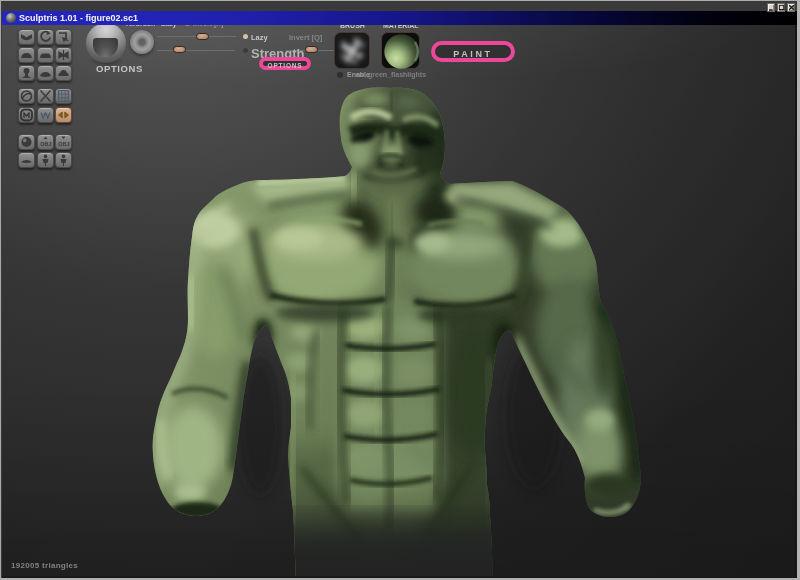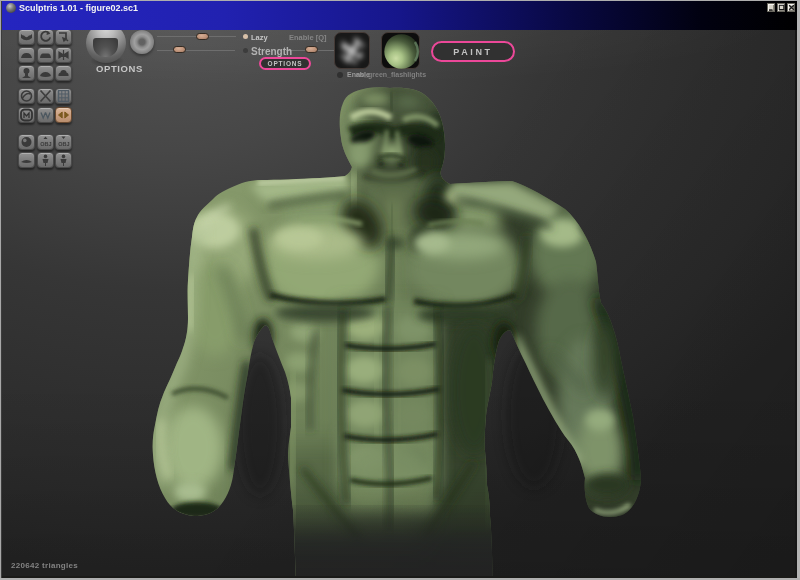--- a/index.html
+++ b/index.html
@@ -7,41 +7,41 @@
   #win { position:absolute; left:0; top:0; width:800px; height:580px; background:#3a3a3a; }
   
   .b-top   { position:absolute; left:0; top:0; width:800px; height:1px; background:#aeaeae; z-index:50;}
   .b-left  { position:absolute; left:0; top:0; width:1px; height:580px; background:#a8a8a8; z-index:50;}
   .b-left2 { position:absolute; left:1px; top:1px; width:1px; height:579px; background:#3c3c3c; z-index:50;}
   .b-right { position:absolute; left:797px; top:0; width:3px; height:580px; background:#b4b4b4; z-index:50;}
   .b-right2{ position:absolute; left:795px; top:15px; width:2px; height:565px; background:#161616; z-index:50;}
   .b-bot   { position:absolute; left:0; top:578px; width:800px; height:2px; background:#b0b0b0; z-index:50;}
   .b-bot2  { position:absolute; left:2px; top:576px; width:794px; height:2px; background:#1a1a18; z-index:49;}
   
-  #title { position:absolute; left:2px; top:1px; width:795px; height:29px; z-index:52;
+  #title { position:absolute; left:2px; top:11px; width:795px; height:14px; z-index:52;
     background:linear-gradient(90deg,#2525c0 0%,#2121b0 28%,#16168a 50%,#080840 72%,#010110 88%,#000000 100%);}
   #title .txt { position:absolute; left:17px; top:2px; font-size:9px; font-weight:bold; color:#f4f4f4; letter-spacing:0px;}
   #ticon { position:absolute; left:4px; top:2px; width:10px; height:10px; border-radius:5px;
     background:radial-gradient(circle at 38% 32%, #c8c8c8 0%, #7a7a7a 40%, #262626 100%); }
   .tb { position:absolute; top:2.5px; width:8.5px; height:9px; background:#d8d4ca; border:0.5px solid #6a685f;
         box-shadow: inset 1px 1px 0 #f6f4f0, inset -1px -1px 0 #8a887e; z-index:53;}
   #tb-min{ left:766.5px; } #tb-max{ left:776.5px; } #tb-cls{ left:786.5px; }
   .tb svg { position:absolute; left:0; top:0; }
   
   #vp { position:absolute; left:0; top:0; z-index:1; }
   
   .btn { position:absolute; width:17px; height:16px; border-radius:4px;
      background:linear-gradient(180deg,#929292 0%, #7e7e7e 45%, #6b6b6b 100%);
      border:1px solid #4a4a4a; box-shadow: 0 1.5px 2px rgba(0,0,0,.45), inset 0 1px 0 rgba(255,255,255,.28);
      z-index:10; }
   .btn.hl { background:linear-gradient(180deg,#dcb89a 0%, #cda284 45%, #b98e6e 100%); border-color:#6a4a30; }
   .btn svg { position:absolute; left:0px; top:0px; }
   
   .lbl { position:absolute; font-weight:bold; color:#c6c6c6; z-index:12; }
-  .pill { position:absolute; border-radius:20px; background:#313131; border:2px solid #ec4899; z-index:12;
+  .pill { position:absolute; border-radius:20px; background:#313131; border:4px solid #ec4899; z-index:12;
           color:#c2c2c2; font-weight:bold; text-align:center; }
   .thumb { position:absolute; border-radius:7px; background:#181818; border:1px solid #443a36; z-index:12; }
   .trk { position:absolute; height:1px; background:#3e3e3e; border-bottom:1px solid #6e6e6e; z-index:11;}
   .hdl { position:absolute; width:13px; height:6.5px; border-radius:3.5px; z-index:12;
          background:radial-gradient(ellipse at 42% 32%, #d5ae95 0%, #bd9279 55%, #97715a 100%);
          border:1px solid #332a22; }
   .dot { position:absolute; border-radius:50%; z-index:12; }
 </style>
 </head>
 <body>
@@ -468,26 +468,26 @@
        box-shadow:0 2px 3px rgba(0,0,0,0.35);"></div>
   <div class="lbl" style="left:126px;top:19.5px;font-size:7px;">Airbrush</div>
   <div class="lbl" style="left:161px;top:19.5px;font-size:7px;">Lazy</div>
   <div class="dot" style="left:185px;top:21px;width:5px;height:5px;background:#c08a62;"></div>
   <div class="lbl" style="left:193px;top:19.5px;font-size:7px;color:#949494">Invert [X]</div>
 
   <div class="trk" style="left:157px;top:36px;width:79px;"></div>
   <div class="hdl" style="left:196px;top:33px;"></div>
   <div class="dot" style="left:243px;top:34px;width:5px;height:5px;background:#d8c0a8;"></div>
   <div class="lbl" style="left:251px;top:32.5px;font-size:7.5px;">Lazy</div>
-  <div class="lbl" style="left:289px;top:32.5px;font-size:7.5px;color:#868686">Enable [Q]</div>
+  <div class="lbl" style="left:289px;top:32.5px;font-size:7.5px;color:#868686">Invert [Q]</div>
 
   <div class="trk" style="left:157px;top:49.5px;width:78px;"></div>
   <div class="hdl" style="left:173px;top:46px;"></div>
   <div class="dot" style="left:243px;top:47.5px;width:5px;height:5px;background:#3c3c3c;"></div>
-  <div class="lbl" style="left:251px;top:46px;font-size:10px;color:#b2b2b2">Strength</div>
+  <div class="lbl" style="left:251px;top:46px;font-size:13px;color:#b2b2b2">Strength</div>
   <div class="trk" style="left:286px;top:49.5px;width:60px;"></div>
   <div class="hdl" style="left:305px;top:46px;"></div>
 
   <div class="pill" style="left:259px;top:57px;width:52px;height:13px;font-size:6.5px;line-height:10px;letter-spacing:0.8px;">OPTIONS</div>
   <div class="pill" style="left:431px;top:41px;width:84px;height:21px;font-size:9px;line-height:18px;letter-spacing:2.6px;">PAINT</div>
 
   <div class="thumb" style="left:334px;top:32px;width:36px;height:37px;">
     <svg width="36" height="37">
         <defs>
           <filter id="bb" x="-50%" y="-50%" width="200%" height="200%">
@@ -522,14 +522,14 @@
       <circle cx="19.5" cy="18.5" r="17.2" fill="url(#matg)"></circle>
       <path d="M 33,9 A 16.6,16.6 0 0 1 33,28" stroke="#72906e" stroke-width="2.6" fill="none" opacity="0.65"></path>
     </svg>
   </div>
   <div class="lbl" style="left:383px;top:22px;font-size:7px;">MATERIAL</div>
 
   <div class="dot" style="left:337px;top:72px;width:6px;height:6px;background:#303030;"></div>
   <div class="lbl" style="left:347px;top:71px;font-size:7px;color:#9a9a9a">Enable</div>
   <div class="lbl" style="left:356px;top:71px;font-size:7px;color:#909090;opacity:0.8">ns_green_flashlights</div>
 
-  <div class="lbl" style="left:11px;top:561px;font-size:8px;color:#828282;letter-spacing:0.3px;">220642 triangles</div>
+  <div class="lbl" style="left:11px;top:561px;font-size:8px;color:#828282;letter-spacing:0.3px;">192005 triangles</div>
 </div>
 
 </body></html>

